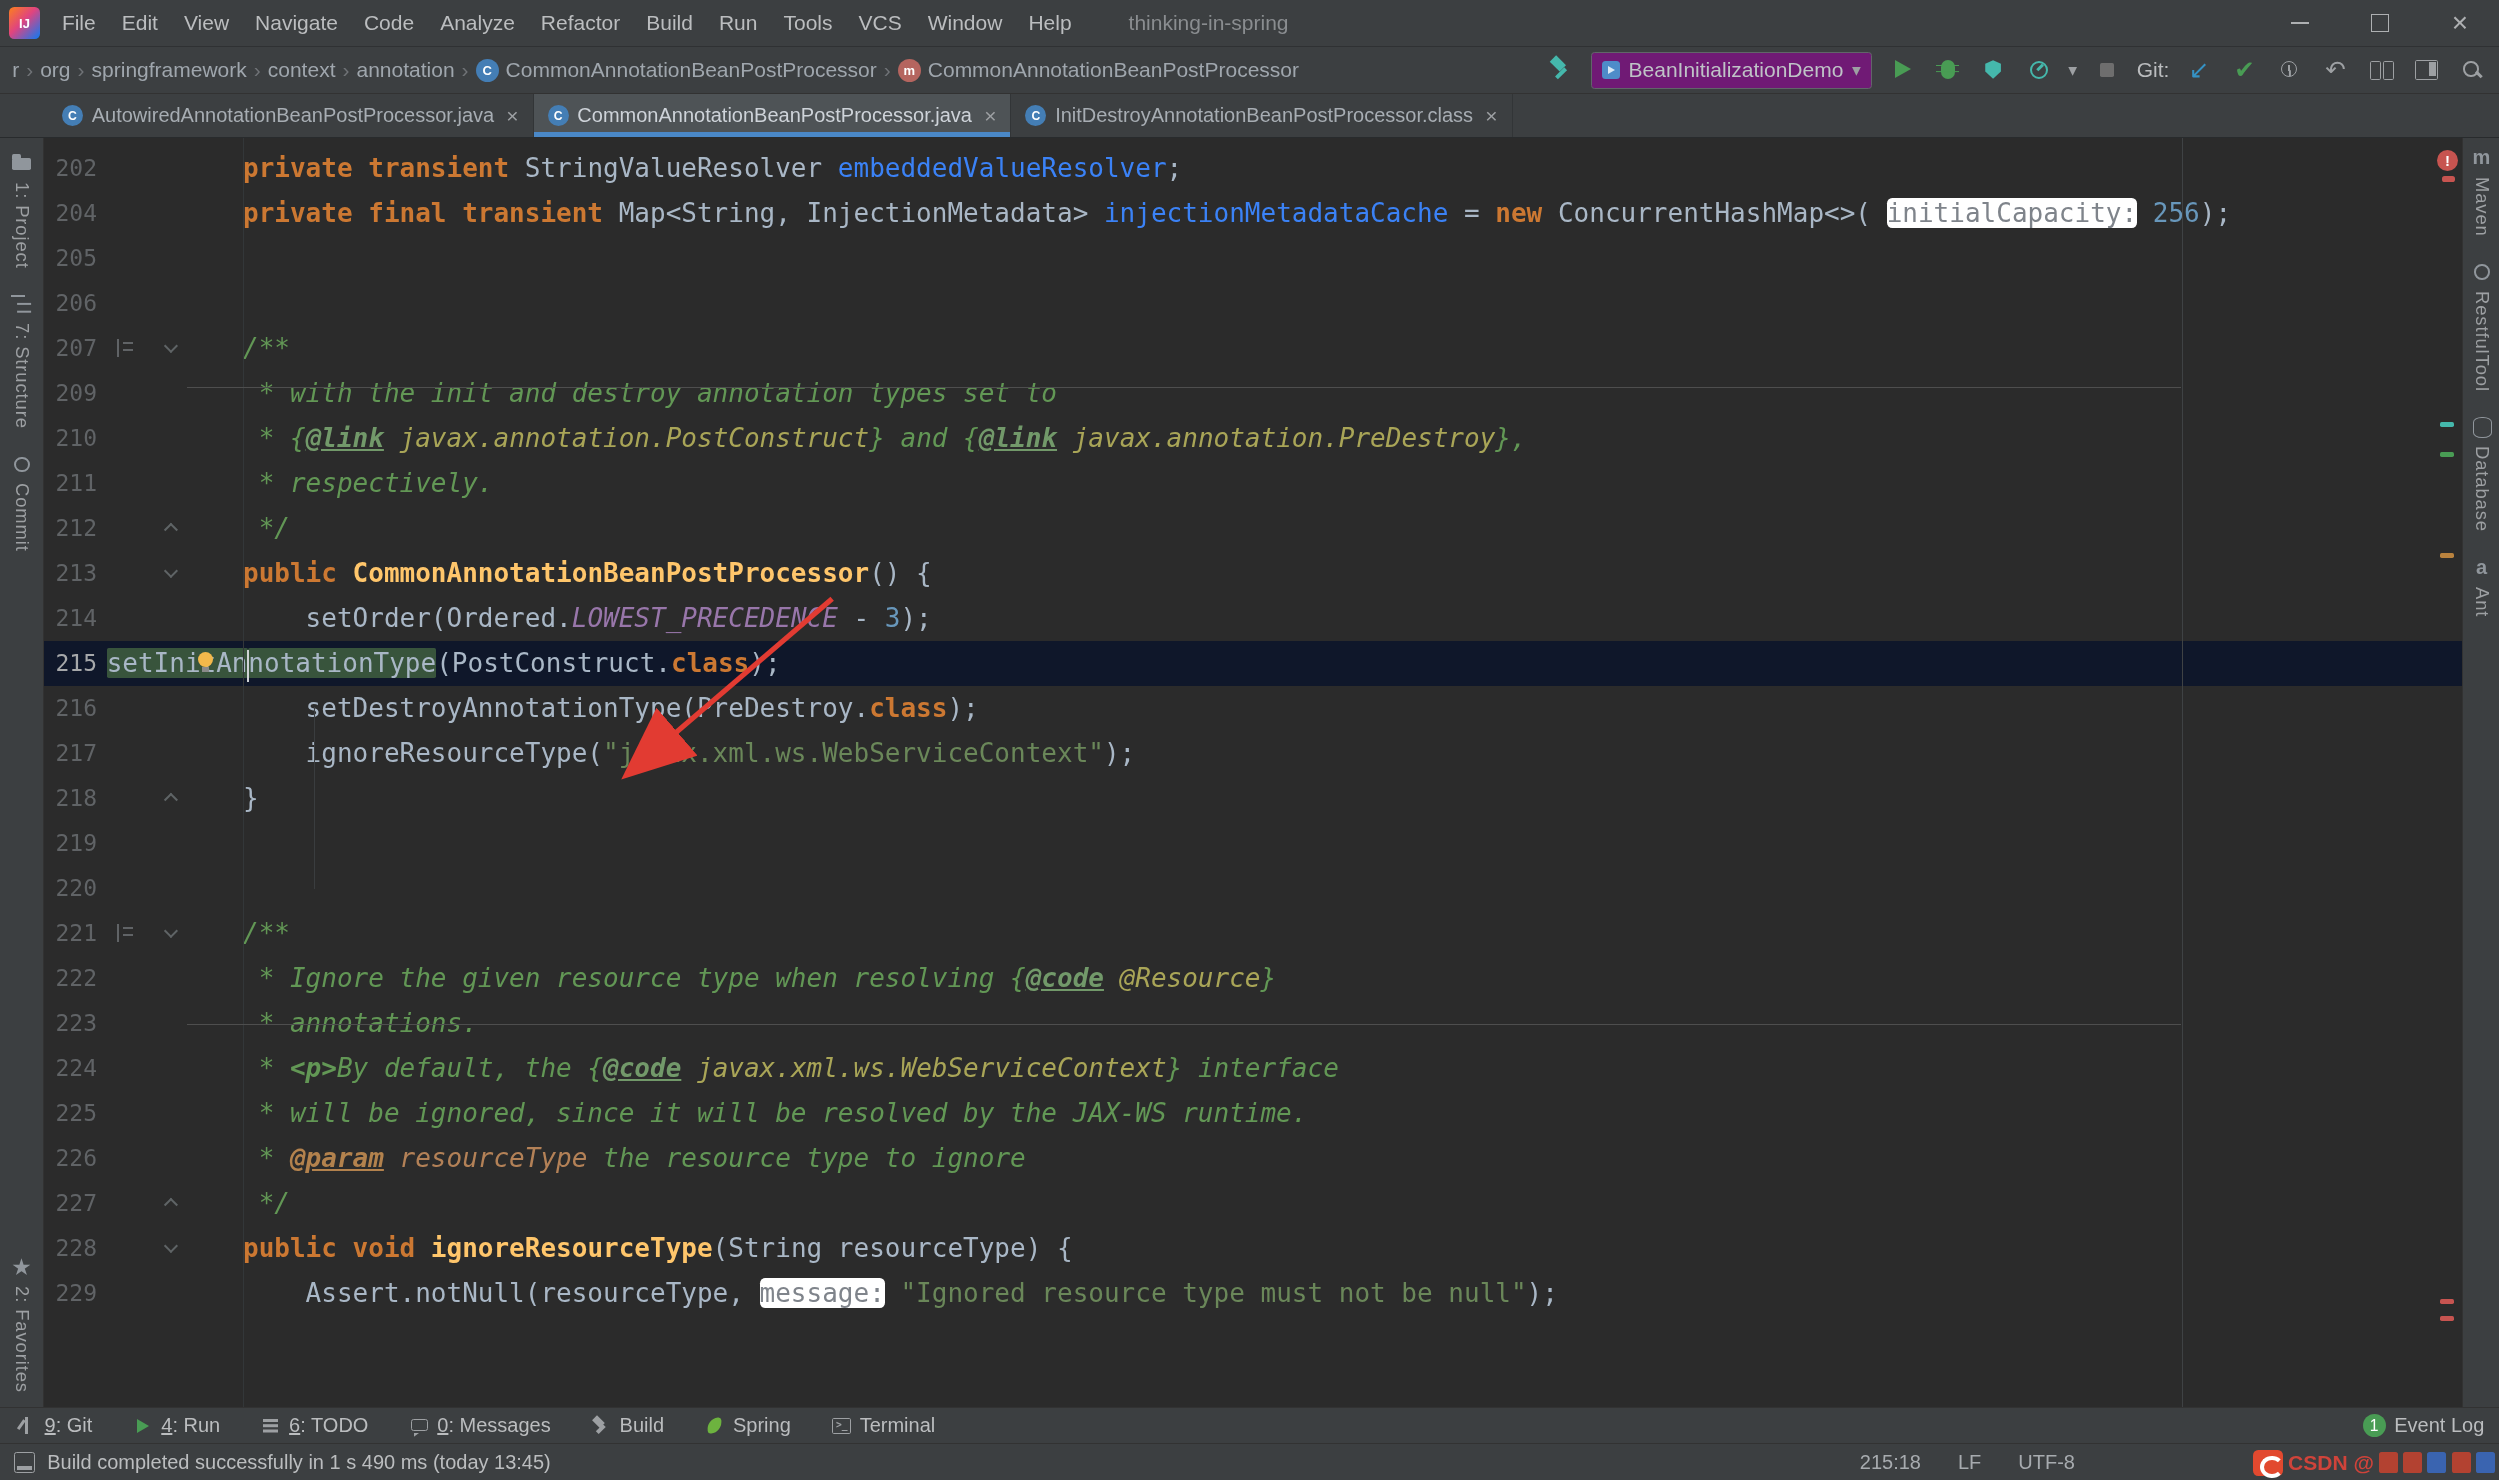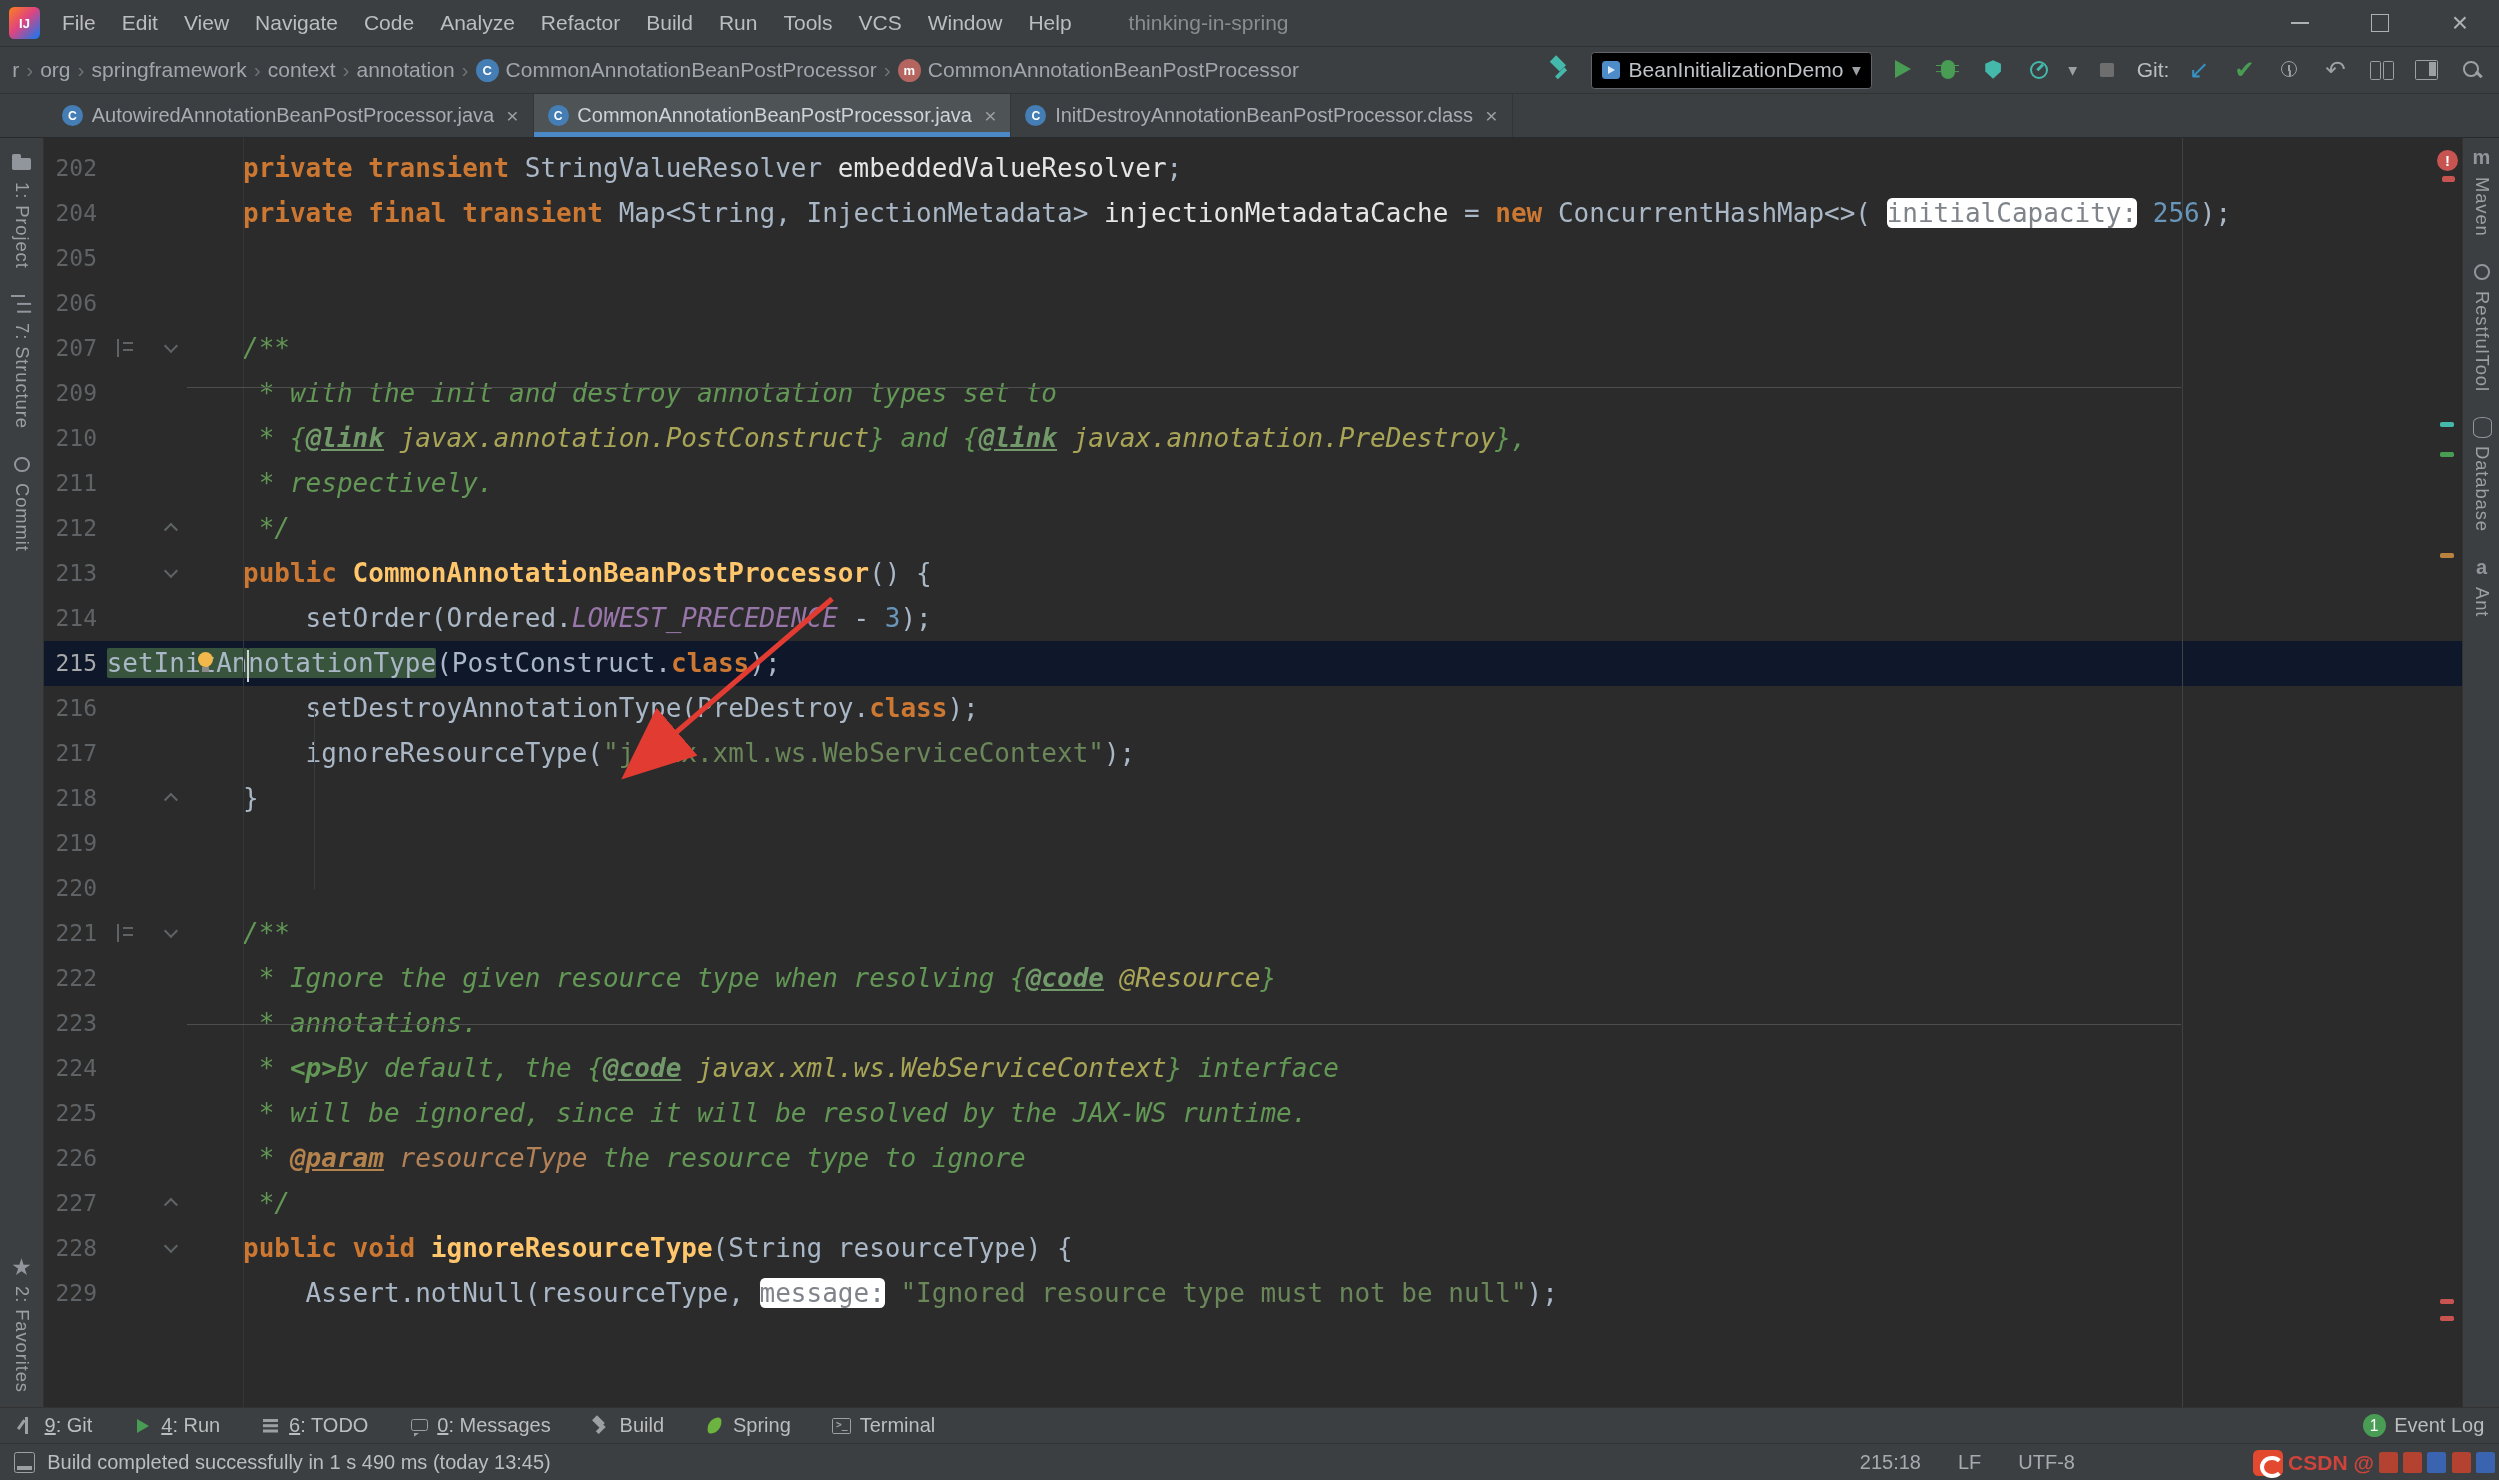--- a/index.html
+++ b/index.html
@@ -24,21 +24,21 @@
   .navbar{height:46px;flex:none;background:#3c3f41;display:flex;align-items:center;border-bottom:0.9px solid #323232;padding:0 12.2px;}
   .breadcrumb{display:flex;align-items:center;gap:7px;font-size:21px;color:#9fa6ad;min-width:0;}
   .crumb{display:flex;align-items:center;gap:7px;white-space:nowrap;}
   .crumb-sep{color:#707377;font-size:21px;}
   .fic{width:23px;height:23px;border-radius:50%;display:inline-flex;align-items:center;justify-content:center;
        font-size:13px;font-weight:bold;color:#fff;flex:none;}
   .fic-class{background:#447EB5;}
   .fic-method{background:#B5655F;}
   .nav-right{margin-left:auto;display:flex;align-items:center;gap:14px;}
   .run-combo{display:flex;align-items:center;gap:8.7px;height:35px;padding:0 10.5px;border:0.9px solid #616569;border-radius:3.5px;
-             background:#000000;color:#bfc3c7;font-size:21px;}
+             background:#701a75;color:#bfc3c7;font-size:21px;}
   .cfg-icon{width:17.5px;height:17.5px;border-radius:3.5px;background:#4e8cc9;position:relative;flex:none;}
   .cfg-icon::after{content:'';position:absolute;left:6.1px;top:4.4px;border-left:7px solid #d8e8f5;border-top:4.4px solid transparent;border-bottom:4.4px solid transparent;}
   .combo-caret{color:#9da0a3;font-size:17.5px;}
   .git-label{font-size:21px;color:#bbbdbf;}
 
   .ti{width:31.5px;height:31.5px;position:relative;display:inline-block;flex:none;}
   .ti-hammer::before{content:'';position:absolute;left:6.1px;top:5.2px;width:14px;height:8.7px;background:#45b8ac;transform:rotate(45deg);}
   .ti-hammer::after{content:'';position:absolute;left:14px;top:13px;width:4.4px;height:13px;background:#45b8ac;transform:rotate(45deg);}
   .ti-play::before{content:'';position:absolute;left:8.7px;top:6.1px;border-left:16.6px solid #499C54;border-top:9.6px solid transparent;border-bottom:9.6px solid transparent;}
   .ti-bug::before{content:'';position:absolute;left:8.7px;top:6.1px;width:14px;height:18.4px;background:#499C54;border-radius:7px;}
@@ -92,21 +92,21 @@
   .lnum{position:absolute;left:0;top:0;width:53px;text-align:right;font:23px/45px "DejaVu Sans Mono",monospace;color:#606366;}
   .caret-row .lnum{color:#a6a8aa;}
   .code-text{flex:1;font:26px/45px "DejaVu Sans Mono",monospace;color:#a9b7c6;white-space:pre;}
   .gutter-sep{position:absolute;left:199px;top:0;bottom:0;width:0.9px;background:#333739;}
   .margin-guide{position:absolute;left:2138px;top:0;bottom:0;width:0.9px;background:#3f4244;}
   .method-sep{position:absolute;left:143px;width:1994px;height:0.9px;background:#4e4e4e;}
   .indent-guide{position:absolute;width:0.9px;background:#3a3d3f;}
 
   .t-kw{color:#cc7832;font-weight:bold;}
   .t-txt{color:#a9b7c6;}
-  .t-fld{color:#e5e5e5;margin-top:48px;}
+  .t-fld{color:#3b82f6;margin-top:48px;}
   .t-sfld{color:#9876aa;font-style:italic;}
   .t-num{color:#6897bb;}
   .t-str{color:#6A8759;}
   .t-cmt{color:#629755;font-style:italic;}
   .t-cmtb{color:#629755;font-style:italic;font-weight:bold;}
   .t-tag{color:#72996a;font-style:italic;font-weight:bold;text-decoration:underline;}
   .t-ptag{color:#b3824d;font-style:italic;font-weight:bold;text-decoration:underline;}
   .t-lval{color:#A9A557;font-style:italic;}
   .t-pval{color:#B38157;font-style:italic;}
   .t-mth{color:#ffc66b;font-weight:bold;}

